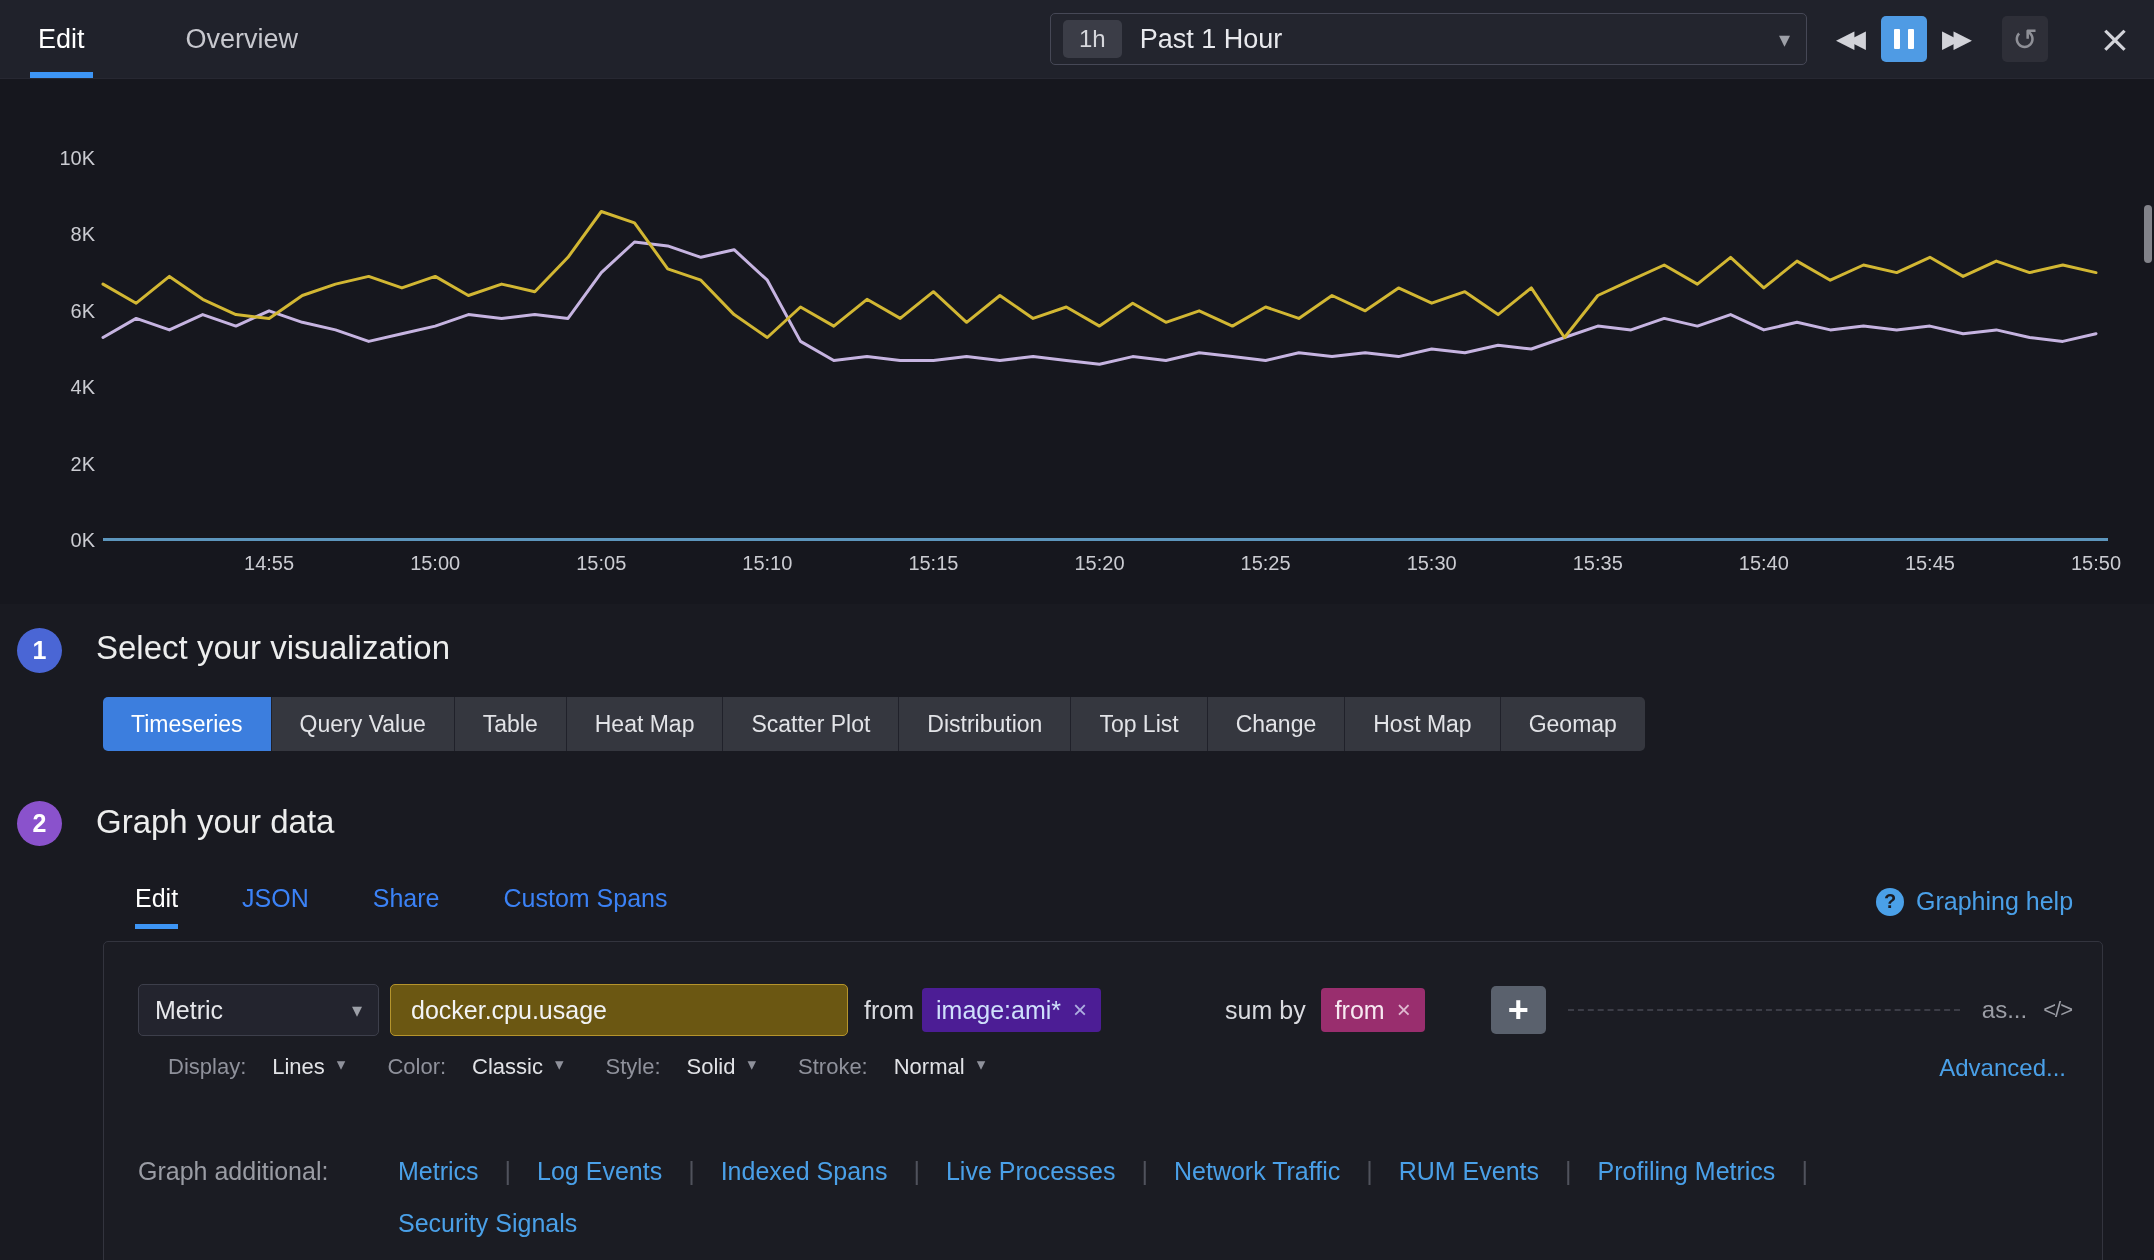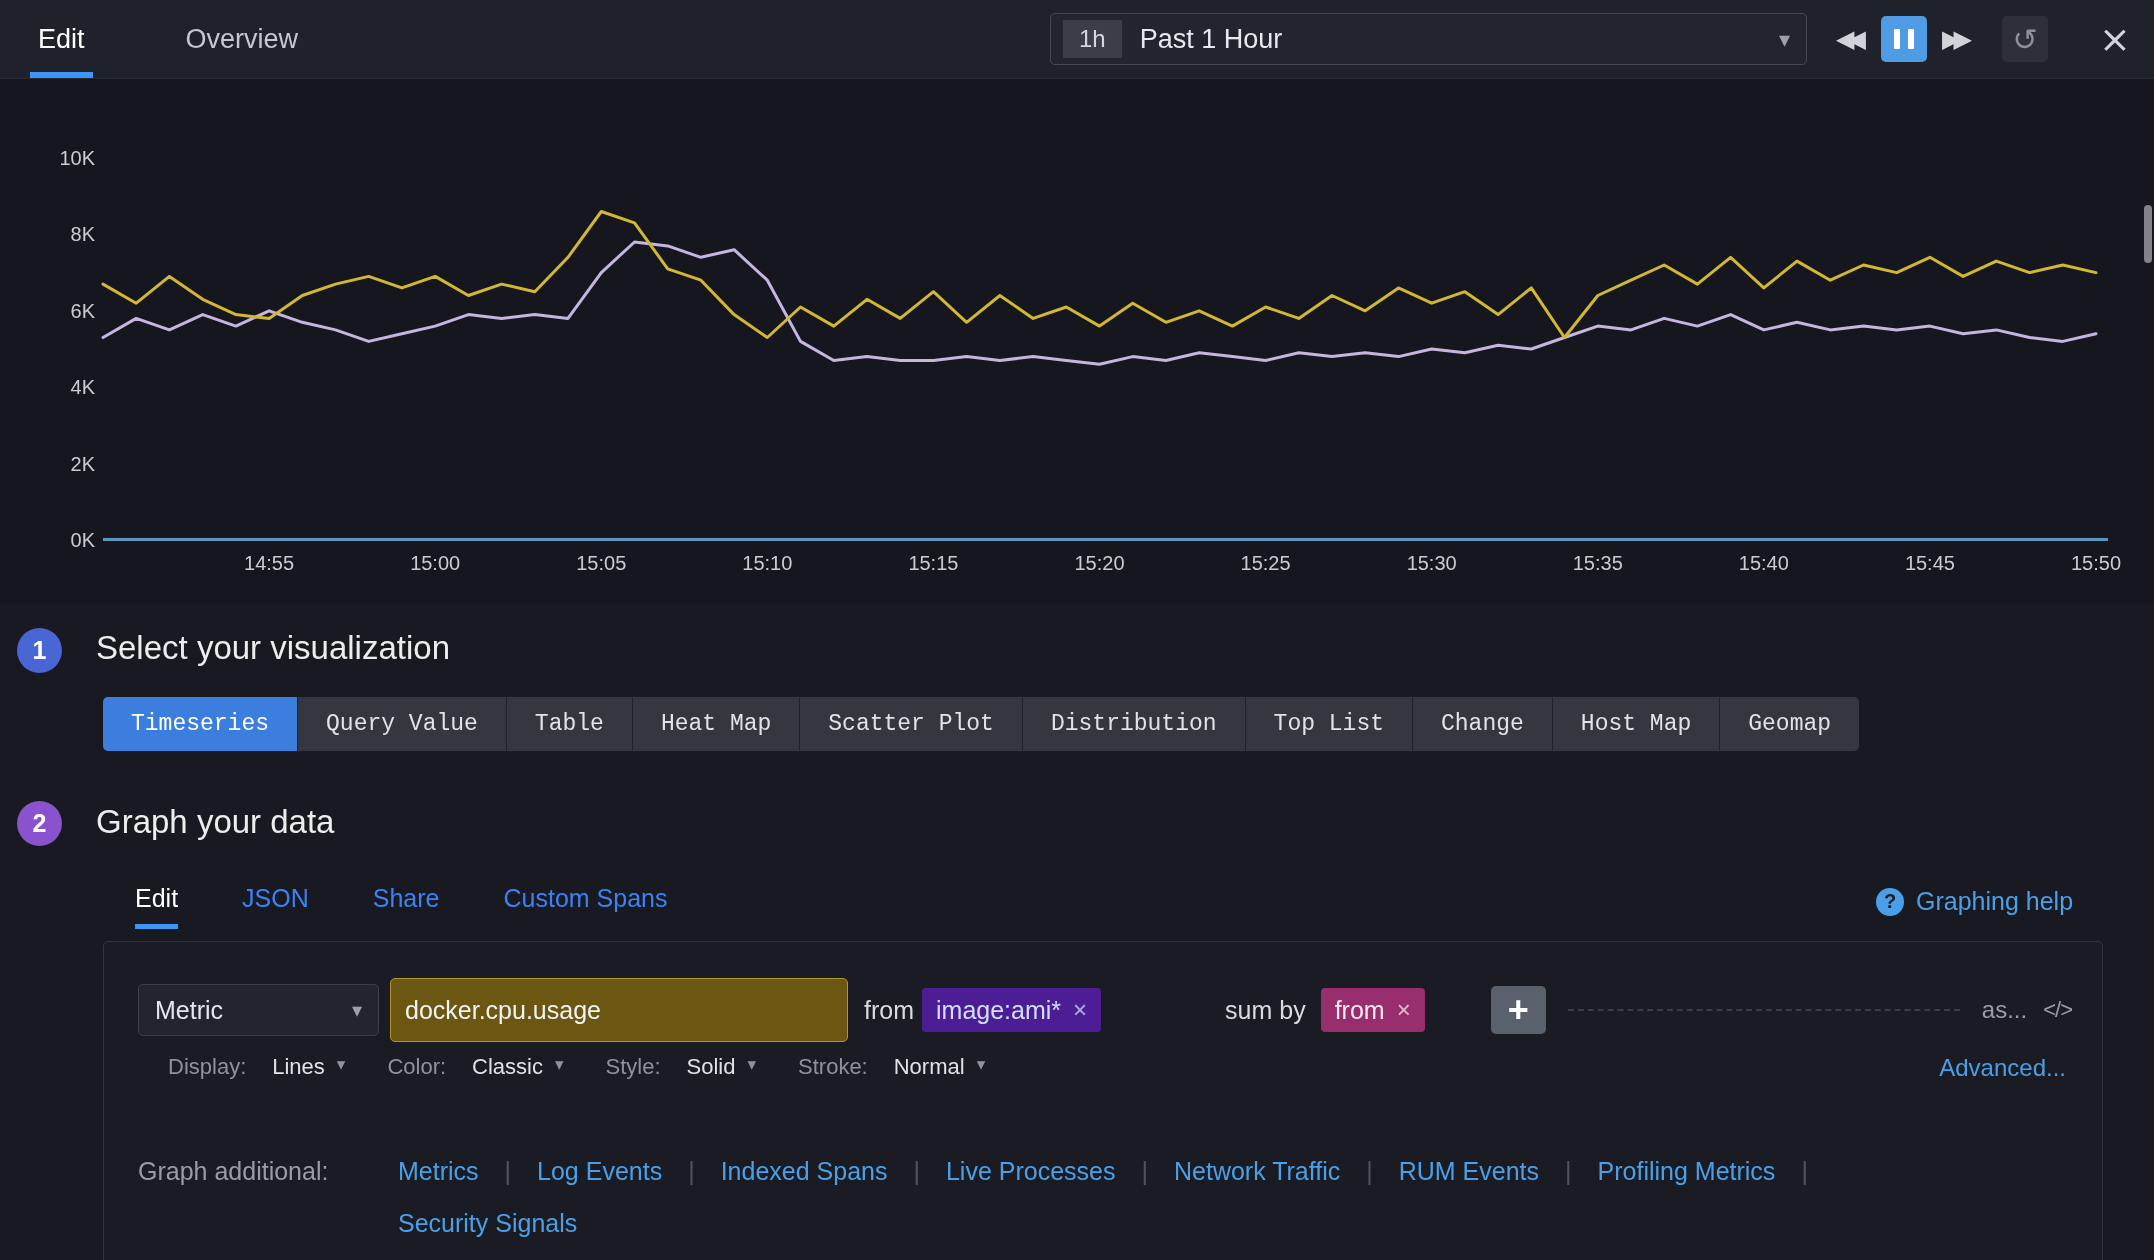--- a/index.html
+++ b/index.html
@@ -9,21 +9,21 @@
   .header{position:absolute;top:0;left:0;width:2154px;height:78px;background:#20222b;
     border-bottom:1px solid #272832;display:flex;align-items:center;z-index:5;}
   .hdr-tab{position:relative;height:78px;display:flex;align-items:center;font-size:27px;
     color:#c7c8ce;padding:0 8px;margin-right:85px;cursor:pointer;}
   .hdr-tab.first{margin-left:30px;}
   .hdr-tab.active{color:#ffffff;}
   .hdr-tab.active::after{content:"";position:absolute;left:0;right:0;bottom:0;height:6px;background:#3d95f5;}
 
   .time-picker{position:absolute;left:1050px;top:13px;width:757px;height:52px;border:1px solid #464856;
     border-radius:5px;display:flex;align-items:center;background:#23252e;box-sizing:border-box;cursor:pointer;}
-  .time-badge{margin-left:12px;background:#3b3d47;border-radius:0;padding:5px 16px;font-size:24px;color:#d6d7dc;}
+  .time-badge{margin-left:12px;background:#3b3d47;border-radius:5px;padding:5px 16px;font-size:24px;color:#d6d7dc;}
   .time-label{margin-left:18px;font-size:27px;color:#e8e9ed;}
   .time-caret{margin-left:auto;margin-right:16px;color:#9da0a8;font-size:22px;font-family:"DejaVu Sans",sans-serif;}
 
   .media-btn{position:absolute;top:16px;width:46px;height:46px;display:flex;align-items:center;
     justify-content:center;border-radius:5px;font-family:"DejaVu Sans",sans-serif;cursor:pointer;box-sizing:border-box;}
   #rewind{left:1828px;color:#d2d3d9;font-size:24px;letter-spacing:-7px;padding-right:7px;}
   #pause{left:1881px;background:#4f9be4;}
   .pause-bar{width:6px;height:20px;background:#ffffff;border-radius:1px;margin:0 4px;}
   #forward{left:1934px;color:#d2d3d9;font-size:24px;letter-spacing:-7px;padding-right:7px;}
   #refresh{left:2002px;background:#2e2f38;color:#8f9097;font-size:30px;}
@@ -43,21 +43,21 @@
   .step-badge{position:absolute;width:45px;height:45px;border-radius:50%;display:flex;align-items:center;
     justify-content:center;font-size:25px;font-weight:bold;color:#ffffff;}
   #badge1{left:17px;top:628px;background:#4a66d5;}
   #badge2{left:17px;top:801px;background:#8a52cc;}
   .section-title{position:absolute;left:96px;font-size:33px;color:#eceded;}
   #title1{top:629px;}
   #title2{top:803px;}
 
   .viz-group{position:absolute;left:103px;top:697px;display:flex;border-radius:5px;overflow:hidden;}
   .viz-btn{height:54px;display:flex;align-items:center;padding:0 28px;font-size:23px;background:#35373f;
-    color:#e2e3e7;border-right:1px solid #20212a;cursor:pointer;white-space:nowrap;font-family:Liberation Mono, monospace;}
+    color:#e2e3e7;border-right:1px solid #20212a;cursor:pointer;white-space:nowrap;}
   .viz-btn:last-child{border-right:none;}
   .viz-btn.selected{background:#3c7ede;color:#ffffff;}
 
   .query-tabs{position:absolute;left:135px;top:884px;display:flex;gap:64px;}
   .q-tab{position:relative;font-size:25px;color:#3b82f6;padding-bottom:16px;cursor:pointer;}
   .q-tab.active{color:#ffffff;}
   .q-tab.active::after{content:"";position:absolute;left:0;right:0;bottom:0;height:5px;background:#3d95f5;}
 
   .graph-help{position:absolute;left:1876px;top:887px;display:flex;align-items:center;gap:12px;
     color:#4aa0e8;font-size:25px;cursor:pointer;}
@@ -65,22 +65,22 @@
     font-weight:bold;display:flex;align-items:center;justify-content:center;}
 
   
   .panel{position:absolute;left:103px;top:941px;width:2000px;height:520px;border:1px solid #33343e;
     border-radius:5px;background:#1b1c23;box-sizing:border-box;}
   .query-row{position:absolute;left:34px;right:30px;top:42px;height:52px;display:flex;align-items:center;}
   .metric-select{width:241px;height:52px;background:#23242e;border:1px solid #3d3f4b;border-radius:5px;
     display:flex;align-items:center;font-size:25px;color:#e6e7eb;padding:0 16px;box-sizing:border-box;
     flex-shrink:0;cursor:pointer;}
   .sel-caret{margin-left:auto;color:#9da0a8;font-size:20px;font-family:"DejaVu Sans",sans-serif;}
-  .metric-input{margin-left:11px;width:458px;height:64px;background:#6b5712;border:1px solid #b5942c;
-    border-radius:5px;display:flex;align-items:center;padding:0 14px;font-size:25px;color:#f2f3f5;
+  .metric-input{margin-left:11px;width:458px;height:52px;background:#6b5712;border:1px solid #b5942c;
+    border-radius:5px;display:flex;align-items:center;padding:0 20px;font-size:25px;color:#f2f3f5;
     box-sizing:border-box;flex-shrink:0;cursor:text;}
   .plain-label{font-size:25px;color:#dadbe0;white-space:nowrap;}
   .from-label{margin-left:16px;}
   .sumby-label{margin-left:124px;}
   .tag{display:flex;align-items:center;border-radius:4px;padding:0 14px;height:44px;font-size:25px;
     margin-left:14px;white-space:nowrap;cursor:pointer;flex-shrink:0;}
   .tag-blue{background:#4c1d95;color:#cfe0fb;margin-left:8px;}
   .tag-magenta{background:#992e6e;color:#f7e9f1;margin-left:15px;}
   .tag-x{margin-left:12px;font-size:24px;opacity:.75;}
   .add-btn{margin-left:66px;width:55px;height:48px;background:#5a616d;border-radius:5px;color:#ffffff;

